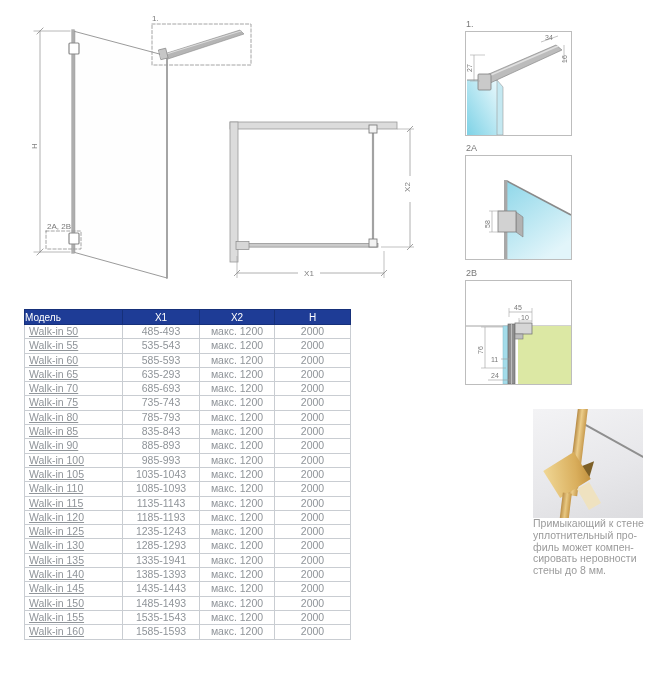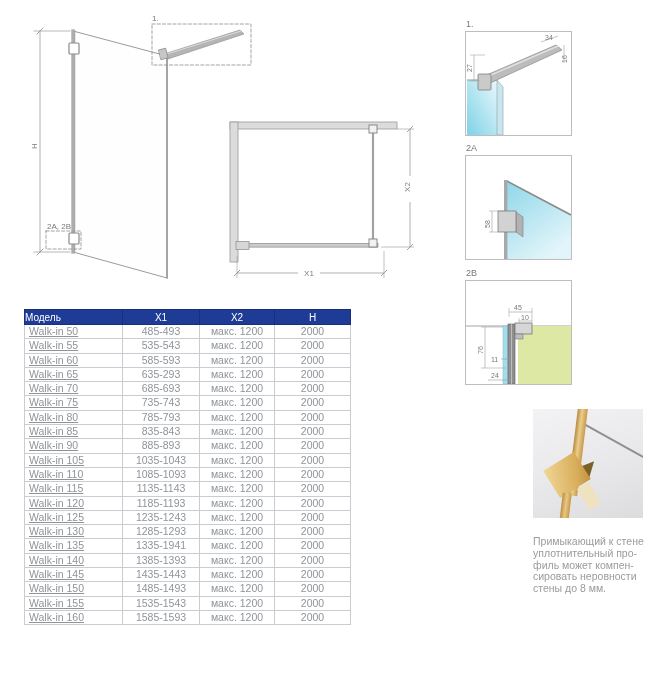--- a/index.html
+++ b/index.html
@@ -66,21 +66,21 @@
     position:absolute;left:47px;top:53px;width:18px;height:16px;
     background:#7d6028;transform:rotate(-32deg);
     clip-path:polygon(0 0,100% 20%,20% 100%);
   }
   .photo-tan{
     position:absolute;left:49px;top:75px;width:14px;height:24px;
     background:#efe2c0;transform:rotate(-30deg);
   }
   
   .note-text{
-    position:absolute;left:533px;top:536px;width:118px;
+    position:absolute;left:533px;top:518px;width:118px;
     font-size:10.5px;line-height:11.8px;color:#9b9b9b;
   }
   svg text{font-family:"Liberation Sans","DejaVu Sans",sans-serif;}
 </style>
 </head>
 <body>
 
 <div class="stage">
 
   <svg class="main-drawing" viewBox="0 0 460 305" width="460" height="305">
@@ -296,20 +296,26 @@
           <td>макс. 1200</td>
           <td>2000</td>
         </tr>
         <tr>
           <td class="cell-model">Walk-in 90</td>
           <td>885-893</td>
           <td>макс. 1200</td>
           <td>2000</td>
         </tr>
         <tr>
+          <td class="cell-model">Walk-in 100</td>
+          <td>985-993</td>
+          <td>макс. 1200</td>
+          <td>2000</td>
+        </tr>
+        <tr>
           <td class="cell-model">Walk-in 105</td>
           <td>1035-1043</td>
           <td>макс. 1200</td>
           <td>2000</td>
         </tr>
         <tr>
           <td class="cell-model">Walk-in 110</td>
           <td>1085-1093</td>
           <td>макс. 1200</td>
           <td>2000</td>

